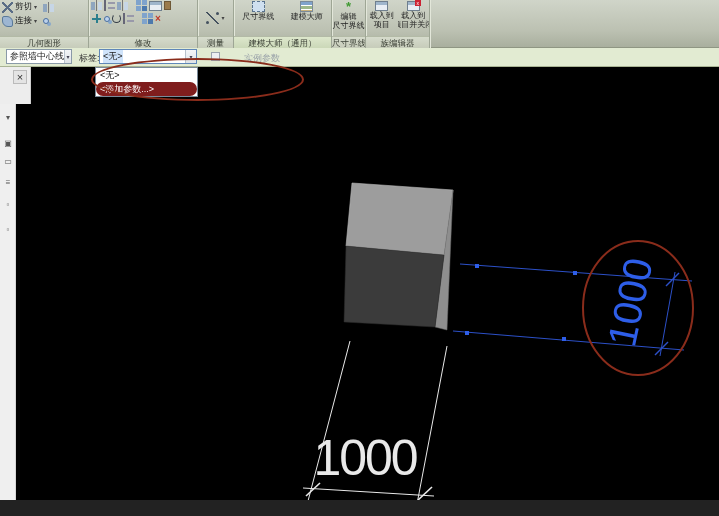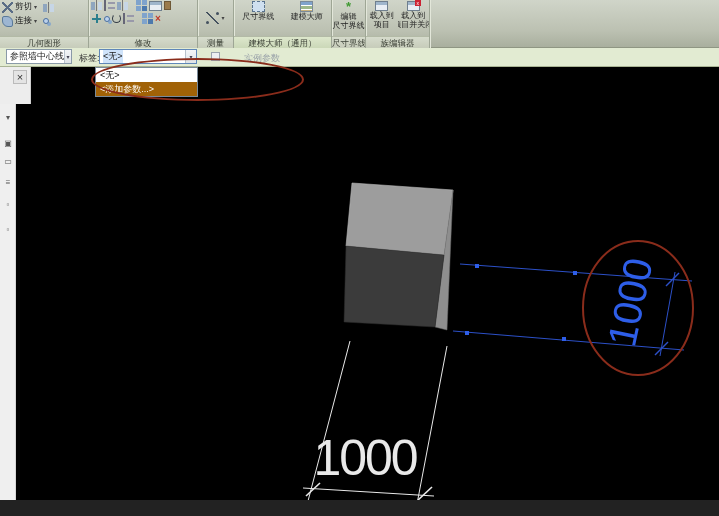--- a/index.html
+++ b/index.html
@@ -66,21 +66,21 @@
   
   .side-top{position:absolute;left:0;top:67px;width:31px;height:37px;background:#ededed;border-right:1px solid #cfcfcf;}
   .side-close{position:absolute;left:13px;top:3px;width:14px;height:14px;color:#333;font-size:11px;line-height:13px;
     text-align:center;background:#e4e4e4;border:1px solid #bbb;}
   .side-strip{position:absolute;left:0;top:104px;width:16px;height:412px;background:#efefef;border-right:1px solid #d6d6d6;}
   .strip-ic{position:absolute;left:2px;width:12px;height:12px;color:#555;font-size:8px;line-height:12px;text-align:center;}
 
   
   .dd-popup{position:absolute;left:95px;top:67px;width:103px;background:#fff;border:1px solid #7a8a99;z-index:30;}
   .dd-item{height:14px;line-height:14px;font-size:9px;padding-left:4px;color:#111;white-space:nowrap;overflow:hidden;}
-  .dd-item.hl{background:#a16207;color:#fff;}
+  .dd-item.hl{background:#7f1d1d;color:#fff;border-radius:7px;}
 
   
   .red-ellipse{position:absolute;border:2px solid #8a2c1b;border-radius:50%;z-index:40;}
 
   svg text{font-family:"Liberation Sans", sans-serif;}
 </style>
 </head>
 <body>
 
 <div class="screen">

